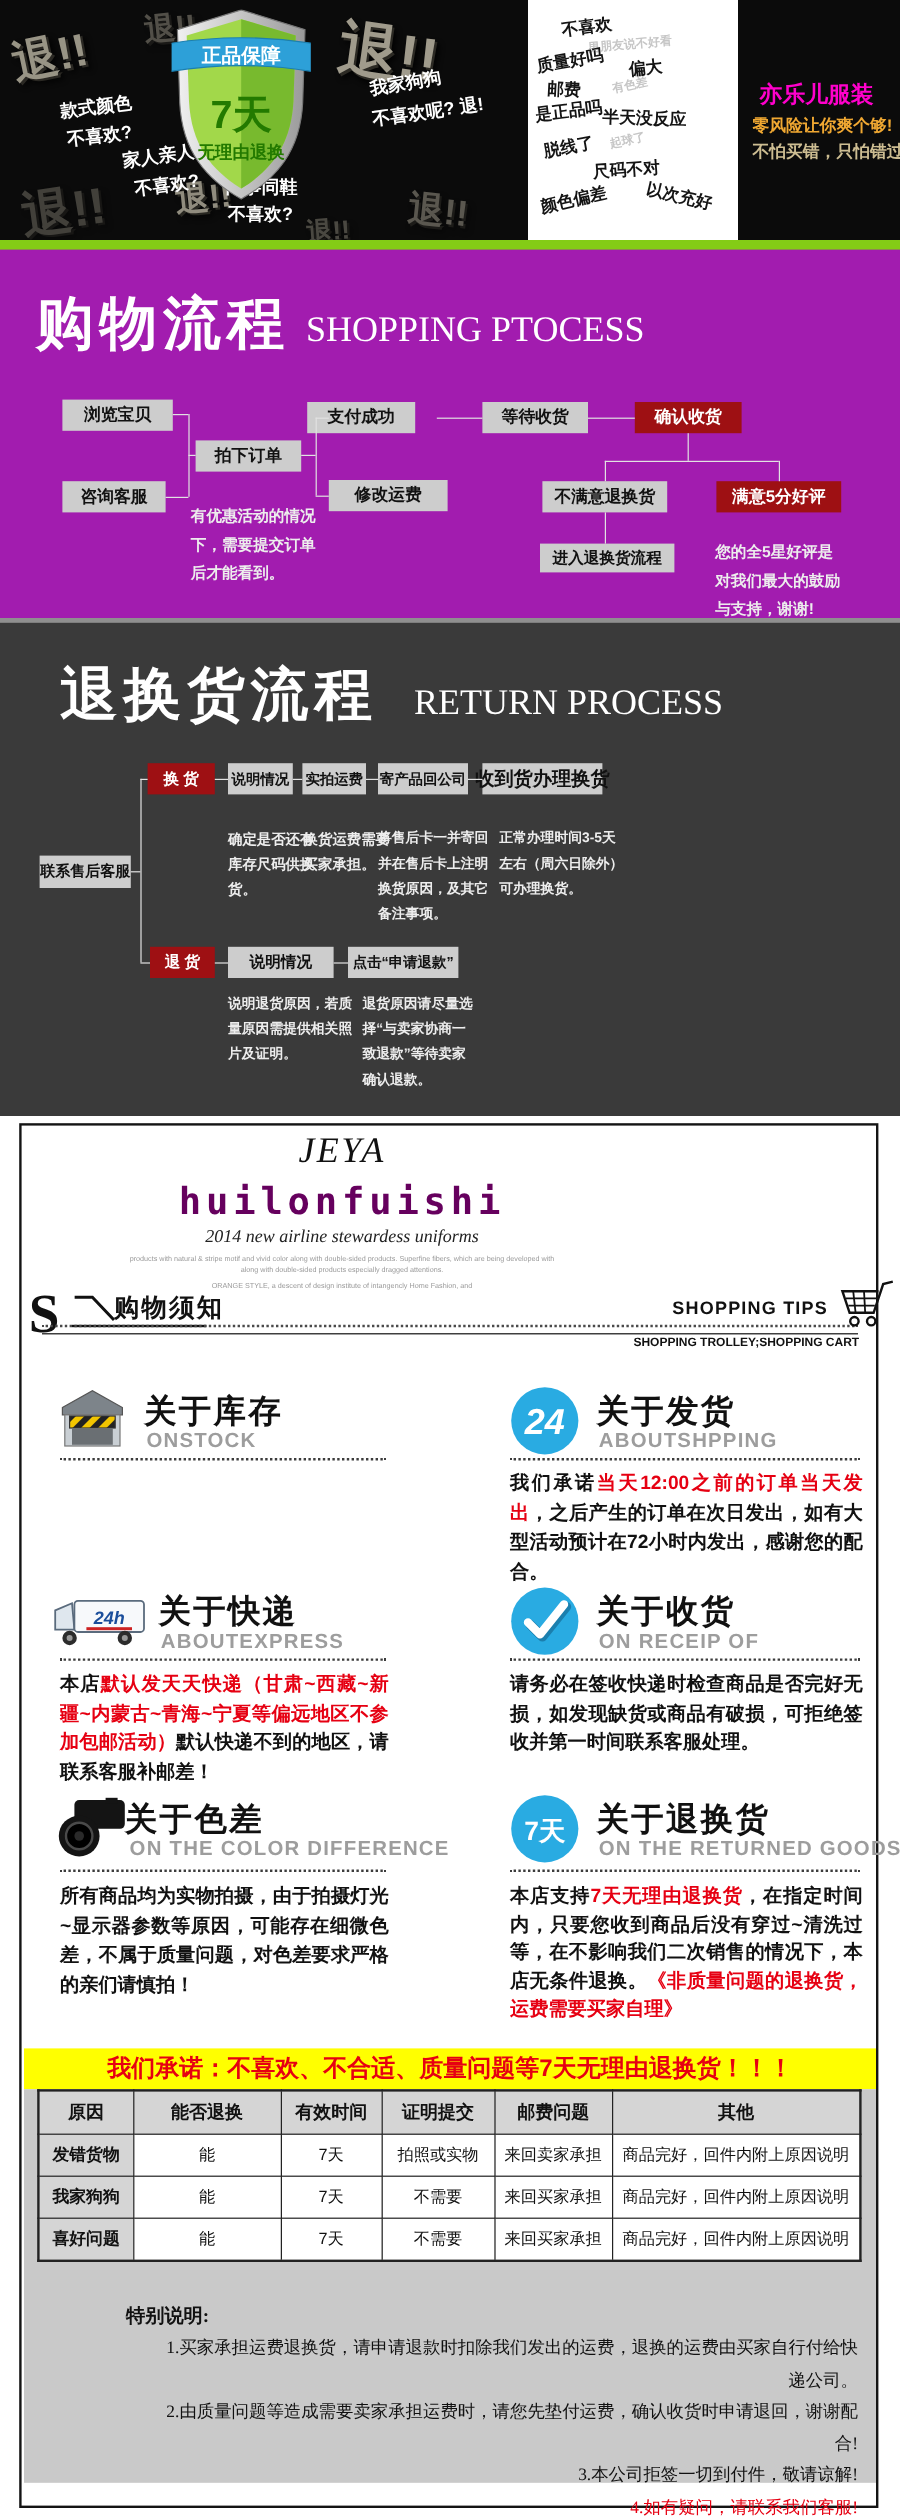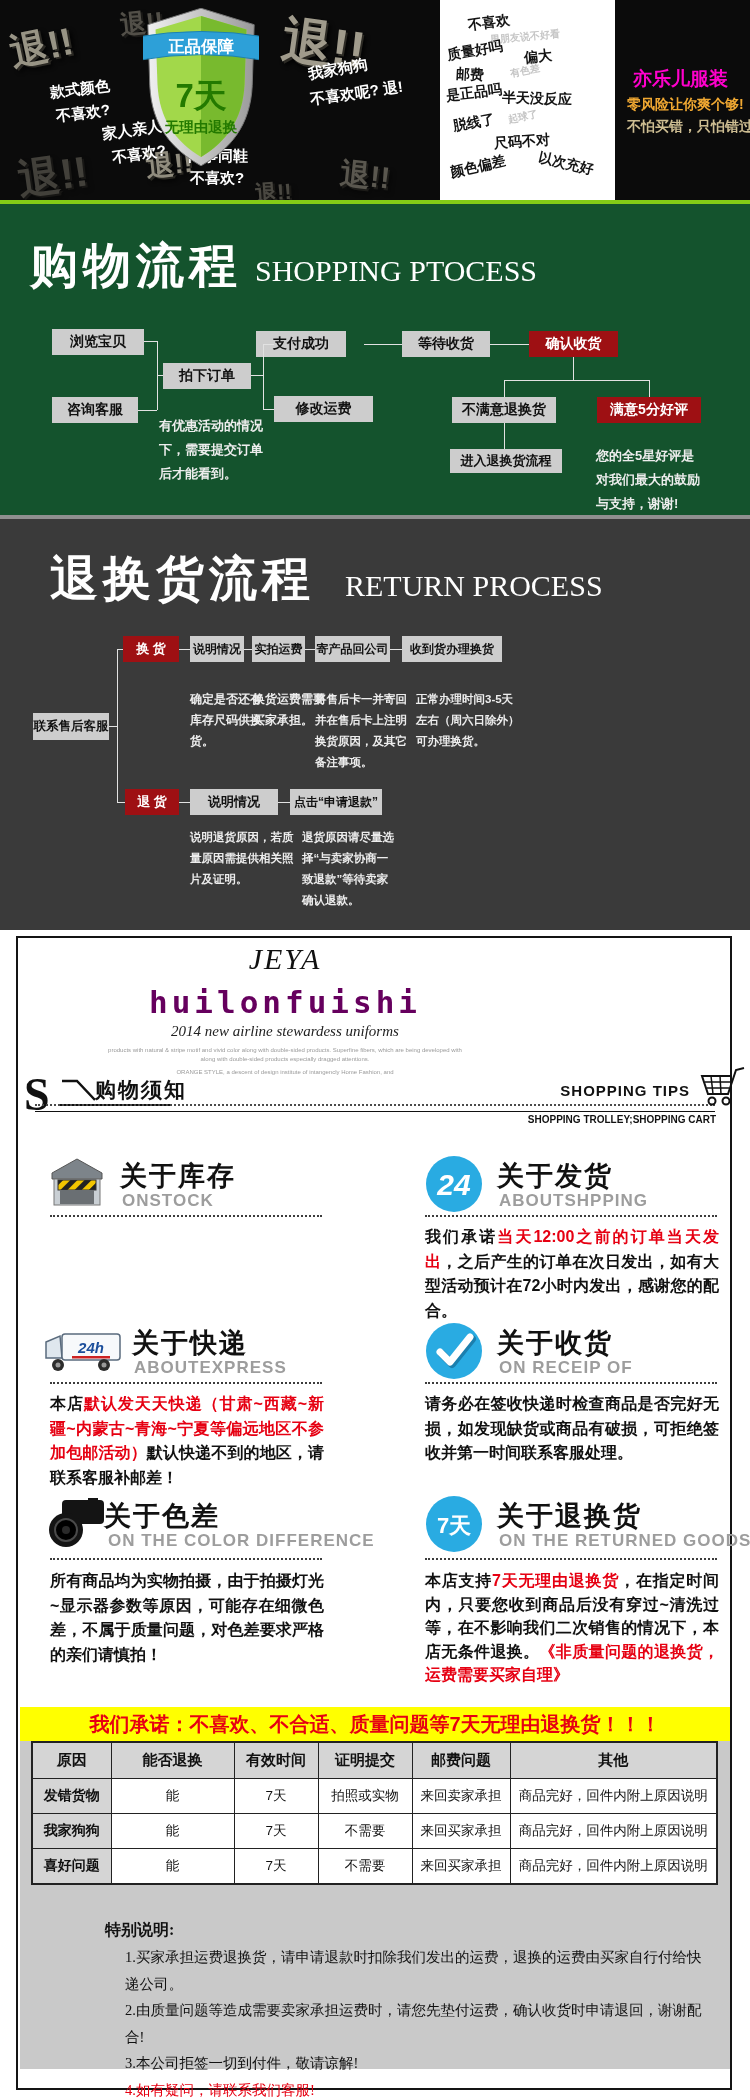--- a/index.html
+++ b/index.html
@@ -14,21 +14,21 @@
   .bphrase{position:absolute;color:#fff;font-weight:bold;font-size:15px;white-space:nowrap;}
   .bmid{position:absolute;left:440px;top:0;width:175px;height:200px;background:#fff;overflow:hidden;}
   .mword{position:absolute;font-weight:bold;color:#141414;font-size:14px;white-space:nowrap;}
   .mword.light{color:#c6c6c6;font-size:10px;}
   .bright{position:absolute;left:615px;top:0;width:135px;height:200px;background:#0b0b0b;}
   .store-name{position:absolute;left:18px;top:66px;font-size:19px;font-weight:bold;color:#ff00cc;white-space:nowrap;}
   .gold1{position:absolute;left:12px;top:96px;font-size:14px;font-weight:bold;color:#f0a832;white-space:nowrap;}
   .gold2{position:absolute;left:12px;top:118px;font-size:14px;font-weight:bold;color:#cdbd92;white-space:nowrap;}
 
   
-  .sec-shopping{position:absolute;left:0;top:200px;width:750px;height:315px;background:#14532d;border-top:4px solid #84cc16;box-sizing:border-box;}
+  .sec-shopping{position:absolute;left:0;top:200px;width:750px;height:315px;background:#a21caf;border-top:8px solid #84cc16;box-sizing:border-box;}
   .sec-return{position:absolute;left:0;top:515px;width:750px;height:415px;background:#3a3a3a;border-top:4px solid #8f8f8f;box-sizing:border-box;}
   .sec-title-cn{position:absolute;color:#fff;font-size:48px;font-weight:bold;letter-spacing:5px;white-space:nowrap;}
   .sec-title-en{position:absolute;color:#fff;font-size:30px;font-family:"Liberation Serif",serif;white-space:nowrap;}
   .fbox{position:absolute;background:#cdcdcd;color:#111;font-weight:bold;font-size:14px;
         display:flex;align-items:center;justify-content:center;white-space:nowrap;box-sizing:border-box;}
   .fbox.red{background:#9e1013;color:#fff;}
   .fline{position:absolute;background:#e2e2e2;}
   .fnote{position:absolute;color:#ededed;font-weight:bold;font-size:13px;line-height:24px;}
   .rnote{position:absolute;color:#ededed;font-weight:bold;font-size:11.5px;line-height:21px;}
 
@@ -57,21 +57,21 @@
 
   .promise{position:absolute;left:20px;top:777px;width:710px;height:34px;background:#ffff00;
            color:#e60012;font-size:20px;font-weight:bold;text-align:center;line-height:34px;white-space:nowrap;}
   .gray-panel{position:absolute;left:20px;top:811px;width:710px;height:328px;background:#c9c9c9;}
   table.policy{position:absolute;left:31px;top:811px;border-collapse:collapse;border:2px solid #222;table-layout:fixed;background:#c9c9c9;}
   table.policy th{background:#d5d5d5;border:1px solid #222;height:33px;font-size:15px;font-weight:bold;color:#111;}
   table.policy td{background:#fff;border:1px solid #222;height:32px;font-size:13.5px;color:#111;text-align:center;white-space:nowrap;}
   table.policy td.rowhead{background:#d5d5d5;font-weight:bold;font-size:14px;}
   .sp-title{position:absolute;left:105px;top:990px;font-size:16px;font-weight:bold;color:#111;font-family:"Liberation Serif",serif;}
   .sp-list{position:absolute;left:125px;top:1014px;width:590px;font-family:"Liberation Serif",serif;}
-  .sp-list .note-item{font-size:14.5px;color:#111;line-height:26.5px;}
+  .sp-list .note-item{font-size:14.5px;color:#111;line-height:26.5px;text-align:right;}
   .sp-list .note-item.red{color:#e60012;}
 </style>
 </head>
 <body>
 
 <div class="page">
 
   <div class="banner">
     <span class="tui" style="left:10px;top:22px;font-size:38px;transform:rotate(-12deg);opacity:.9">退!!</span>
     <span class="tui" style="left:120px;top:6px;font-size:26px;transform:rotate(-6deg);opacity:.45">退!!</span>
@@ -168,21 +168,21 @@
   </div>
 
   <div class="sec-return">
     <span class="sec-title-cn" style="left:50px;top:28px">退换货流程</span>
     <span class="sec-title-en" style="left:345px;top:50px">RETURN PROCESS</span>
 
     <div class="fbox red" style="left:123px;top:117px;width:56px;height:26px;font-size:13px">换 货</div>
     <div class="fbox" style="left:190px;top:117px;width:54px;height:26px;font-size:12px">说明情况</div>
     <div class="fbox" style="left:252px;top:117px;width:53px;height:26px;font-size:12px">实拍运费</div>
     <div class="fbox" style="left:315px;top:117px;width:75px;height:26px;font-size:12px">寄产品回公司</div>
-    <div class="fbox" style="left:402px;top:117px;width:100px;height:26px;font-size:12px">收到货办理换货</div>
+    <div class="fbox" style="left:402px;top:117px;width:100px;height:26px;font-size:16px">收到货办理换货</div>
     <div class="fbox" style="left:33px;top:194px;width:76px;height:27px;font-size:12.5px">联系售后客服</div>
     <div class="fbox red" style="left:125px;top:270px;width:54px;height:26px;font-size:13px">退 货</div>
     <div class="fbox" style="left:190px;top:270px;width:88px;height:26px;font-size:13px">说明情况</div>
     <div class="fbox" style="left:290px;top:270px;width:92px;height:26px;font-size:12px">点击“申请退款”</div>
 
     <div class="fline" style="left:109px;top:207px;width:8px;height:1px"></div>
     <div class="fline" style="left:117px;top:130px;width:1px;height:153px"></div>
     <div class="fline" style="left:117px;top:130px;width:6px;height:1px"></div>
     <div class="fline" style="left:117px;top:283px;width:8px;height:1px"></div>
     <div class="fline" style="left:179px;top:130px;width:11px;height:1px"></div>

